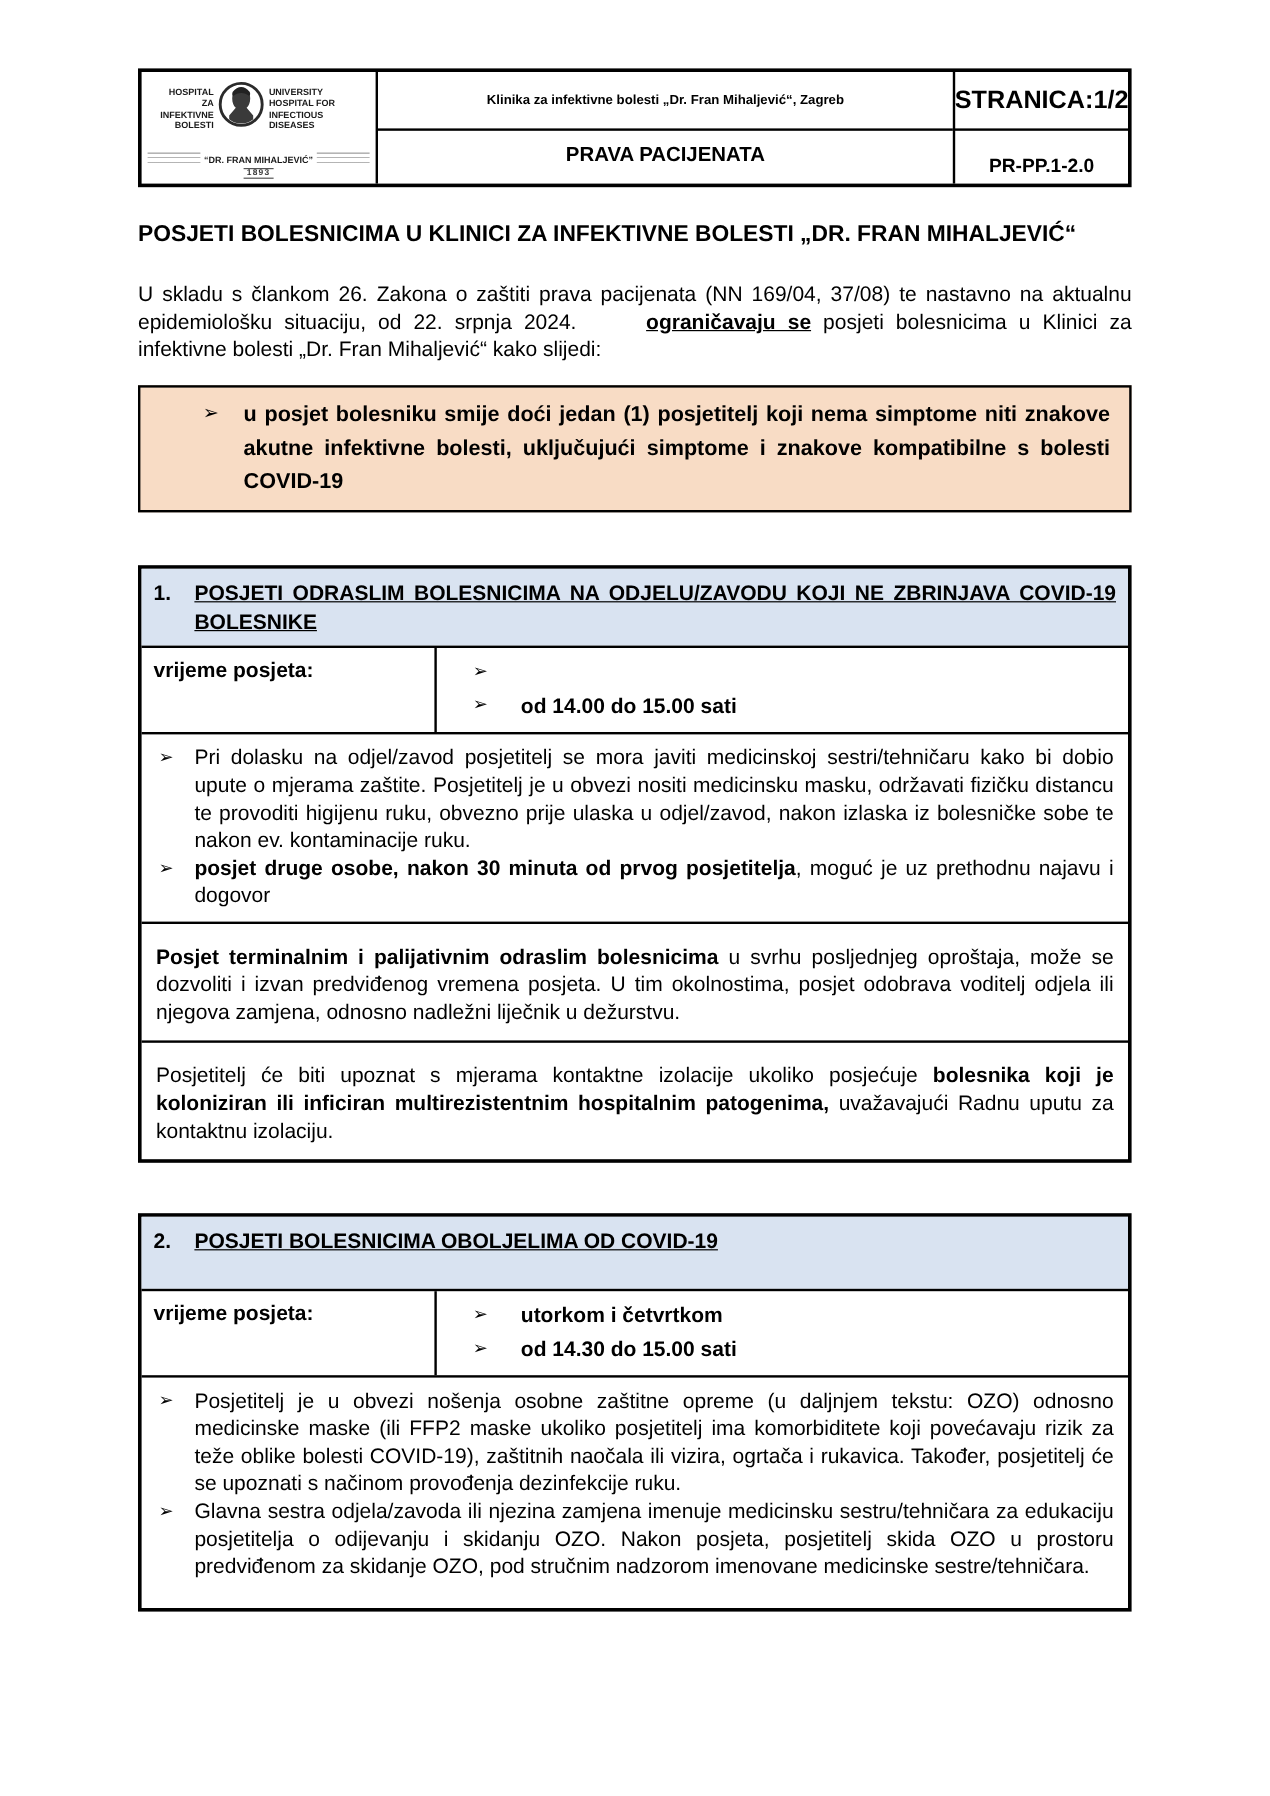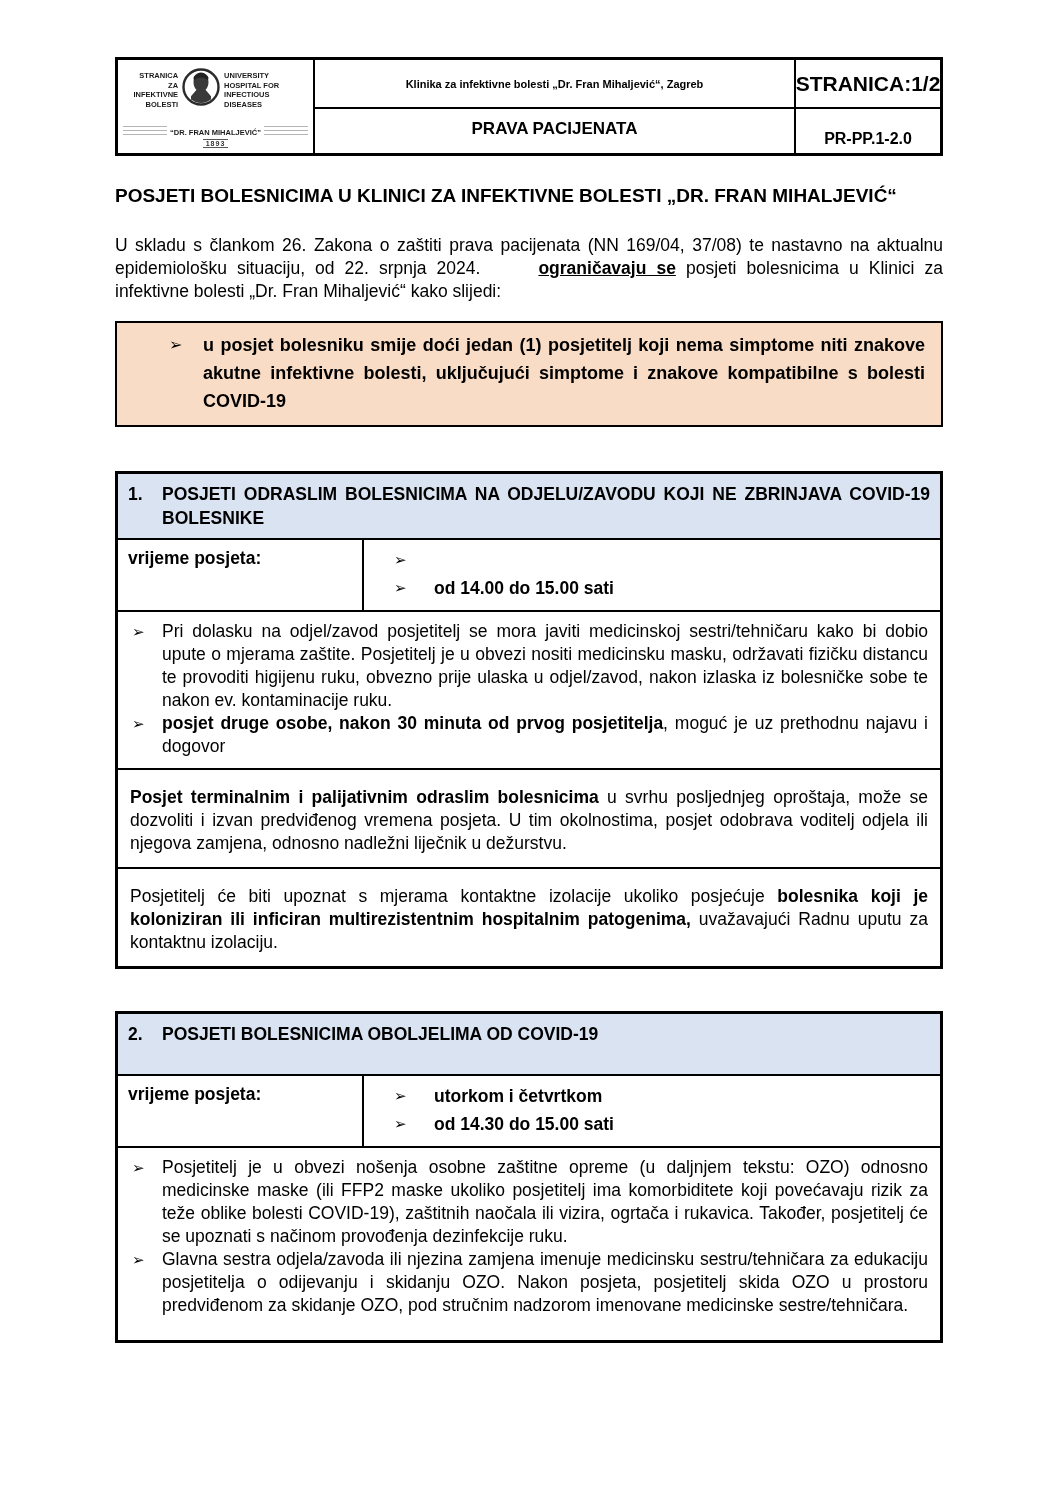--- a/index.html
+++ b/index.html
@@ -59,21 +59,21 @@
   .notice-item .marker{position:absolute;left:38px;top:0;font-weight:normal;font-size:16px;}
 
   .sec-table{border:3px solid var(--border-color);background:#fff;}
   .sec-table + .sec-table{margin-top:42px;}
   .t1{margin-bottom:42px;}
   .sec-head{
     display:flex;background:var(--section-header-bg);
     padding:8px 10px;min-height:60px;font-weight:bold;font-size:17.5px;line-height:24px;
   }
   .sec-num{flex:0 0 34px;}
-  .sec-title{flex:1;text-align:justify;}
+  .sec-title{flex:1;text-align:justify;text-decoration:underline;}
 
   .time-row{display:grid;grid-template-columns:246px 1fr;border-top:2px solid var(--border-color);min-height:60px;}
   .time-label{padding:8px 10px;font-weight:bold;font-size:17.5px;border-right:2px solid var(--border-color);}
   .time-values{padding:6px 10px 8px 30px;}
   .time-item{display:flex;font-weight:bold;font-size:17.5px;line-height:28px;}
   .time-item .marker{flex:0 0 40px;font-weight:normal;font-size:15px;}
 
   .rules-row{border-top:2px solid var(--border-color);padding:8px 12px 10px 12px;}
   .rules{list-style:none;}
   .rule{position:relative;padding-left:32px;text-align:justify;font-size:17.5px;line-height:23px;}
@@ -88,21 +88,21 @@
 </style>
 </head>
 <body>
 
 <div class="content">
 
   <div class="header-table">
     <div class="logo-cell">
       <div class="logo-top">
         <div class="logo-org left">
-          <div>STRANICA</div>
+          <div>HOSPITAL</div>
           <div>ZA INFEKTIVNE</div>
           <div>BOLESTI</div>
         </div>
         <span>
           <svg width="40" height="44" viewBox="0 0 40 44" aria-hidden="true">
             <circle cx="20" cy="21" r="17.5" fill="#ffffff" stroke="#2b2b2b" stroke-width="2.4"></circle>
             <clipPath id="embclip">
                 <circle cx="20" cy="21" r="16"></circle>
               </clipPath>
             <g clip-path="url(#embclip)">

